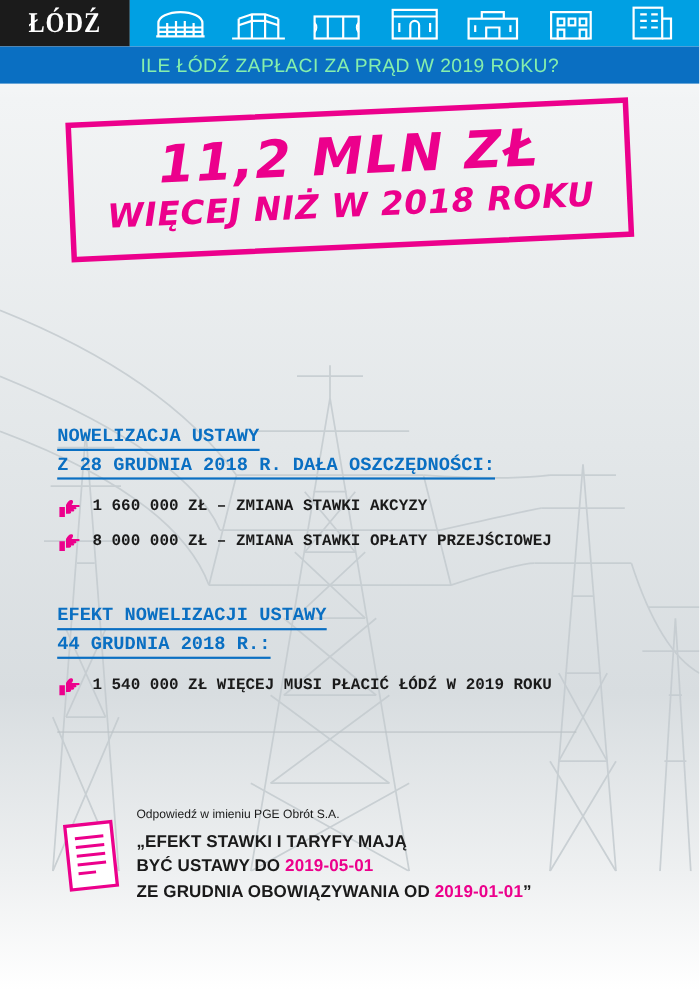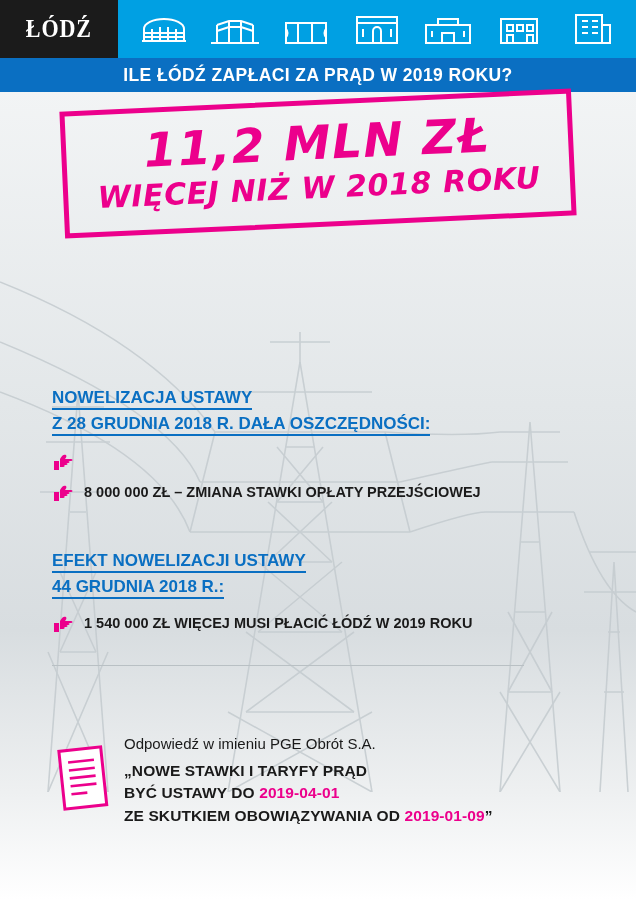--- a/index.html
+++ b/index.html
@@ -14,21 +14,21 @@
     position: relative;
     width: 636px;
     height: 900px;
     overflow: hidden;
     background: linear-gradient(to bottom, #ffffff 0%, #f2f4f5 10%, #e3e7e9 45%, #d8dde0 70%, #eef0f1 88%, #ffffff 100%);
   }
 
   
   .topbar {
     position: relative;
-    height: 58px;
+    height: 42px;
     background: #ffffff;
     display: flex;
     align-items: stretch;
   }
   .logo-box {
     width: 118px;
     background: #1b1b1b;
     display: flex;
     align-items: center;
     justify-content: center;
@@ -58,23 +58,23 @@
 
   
   .title-band {
     background: #0a6fc2;
     height: 34px;
     display: flex;
     align-items: center;
     justify-content: center;
   }
   .title-band .t {
-    color: #ffffff;
+    color: #86efac;
     font-size: 17.5px;
-    font-weight: bold;
+    font-weight: normal;
     letter-spacing: 0.4px;
   }
 
   
   .bg-art {
     position: absolute;
     left: 0;
     top: 92px;
     width: 636px;
     height: 700px;
@@ -121,20 +121,21 @@
     font-family: "DejaVu Sans", sans-serif;
   }
 
   
   .sections {
     position: absolute;
     top: 385px;
     left: 0;
     width: 576px;
     z-index: 3;
+    font-family: Liberation Mono, monospace;
   }
   .sec {
     padding: 0 52px;
   }
   .sec-head {
     color: #0a6fc2;
     font-size: 17px;
     font-weight: bold;
     line-height: 1.55;
   }
@@ -184,21 +185,21 @@
   .doc-icon {
     width: 62px;
     flex: 0 0 62px;
     margin-top: 8px;
   }
   .answer-body {
     margin-left: 10px;
   }
   .answer-label {
     color: #1a1a1a;
-    font-size: 15px;
+    font-size: 11px;
     margin-bottom: 8px;
   }
   .quote-line {
     color: #1a1a1a;
     font-size: 15.5px;
     font-weight: bold;
     line-height: 1.45;
     letter-spacing: 0.1px;
   }
   .pink { color: #ec008c; }
@@ -337,20 +338,21 @@
       <div class="bullets">
         <div class="bullet">
           <span class="hand">
             <svg viewBox="0 0 22 20" width="22" height="20">
                 <g fill="#ec008c">
                   <path d="M2 8 h5 v9 H2z"></path>
                   <path d="M8 6 c2-4 4-5 6-4 1 1 0 3-1 4 h6 c2 0 2 2 0 2 h-3 c2 0 2 2 0 2 h-2 c2 0 2 2 0 2 h-2 c1 0 1 2 -1 2 H8z"></path>
                 </g>
               </svg>
           </span>
+          <span class="bullet-text">1 660 000 ZŁ  – ZMIANA STAWKI AKCYZY</span>
         </div>
         <div class="bullet">
           <span class="hand">
             <svg viewBox="0 0 22 20" width="22" height="20">
                 <g fill="#ec008c">
                   <path d="M2 8 h5 v9 H2z"></path>
                   <path d="M8 6 c2-4 4-5 6-4 1 1 0 3-1 4 h6 c2 0 2 2 0 2 h-3 c2 0 2 2 0 2 h-2 c2 0 2 2 0 2 h-2 c1 0 1 2 -1 2 H8z"></path>
                 </g>
               </svg>
           </span>
@@ -390,23 +392,23 @@
         <g transform="rotate(-6 31 37)">
           <rect x="10" y="6" width="42" height="58" fill="#ffffff" stroke="#ec008c" stroke-width="3"></rect>
           <g stroke="#ec008c" stroke-width="2.6">
             <path d="M18 18 h26 M18 26 h26 M18 34 h26 M18 42 h26 M18 50 h16"></path>
           </g>
         </g>
       </svg>
     </span>
     <div class="answer-body">
       <div class="answer-label">Odpowiedź w imieniu PGE Obrót S.A.</div>
-      <div class="quote-line">„NOWE STAWKI I TARYFY PRĄD</div>
+      <div class="quote-line">„EFEKT STAWKI I TARYFY MAJĄ</div>
       <div class="quote-line">
-        <span>BYĆ USTAWY DO </span><span class="pink">2019-04-01</span>
+        <span>BYĆ USTAWY DO </span><span class="pink">2019-05-01</span>
       </div>
       <div class="quote-line">
-        <span>ZE SKUTKIEM OBOWIĄZYWANIA OD </span><span class="pink">2019-01-09</span><span>”</span>
+        <span>ZE GRUDNIA OBOWIĄZYWANIA OD </span><span class="pink">2019-01-01</span><span>”</span>
       </div>
     </div>
   </div>
 
 </div>
 
 </body></html>

